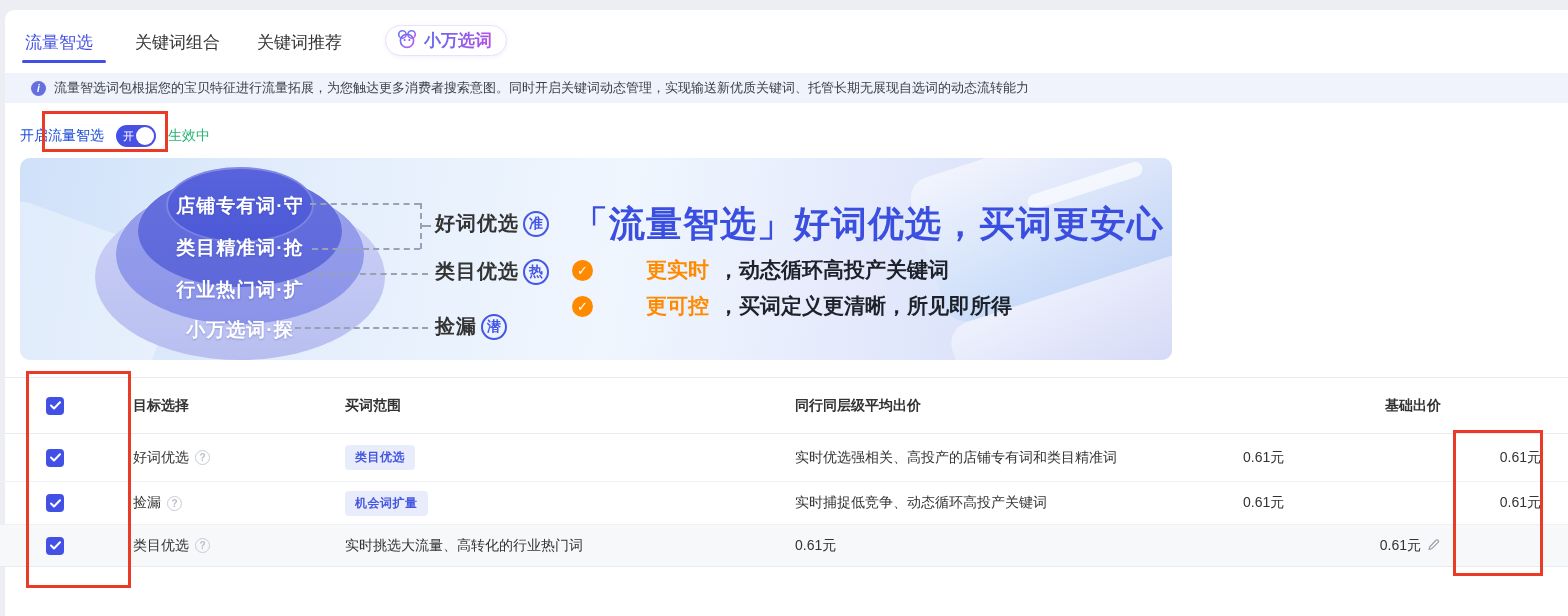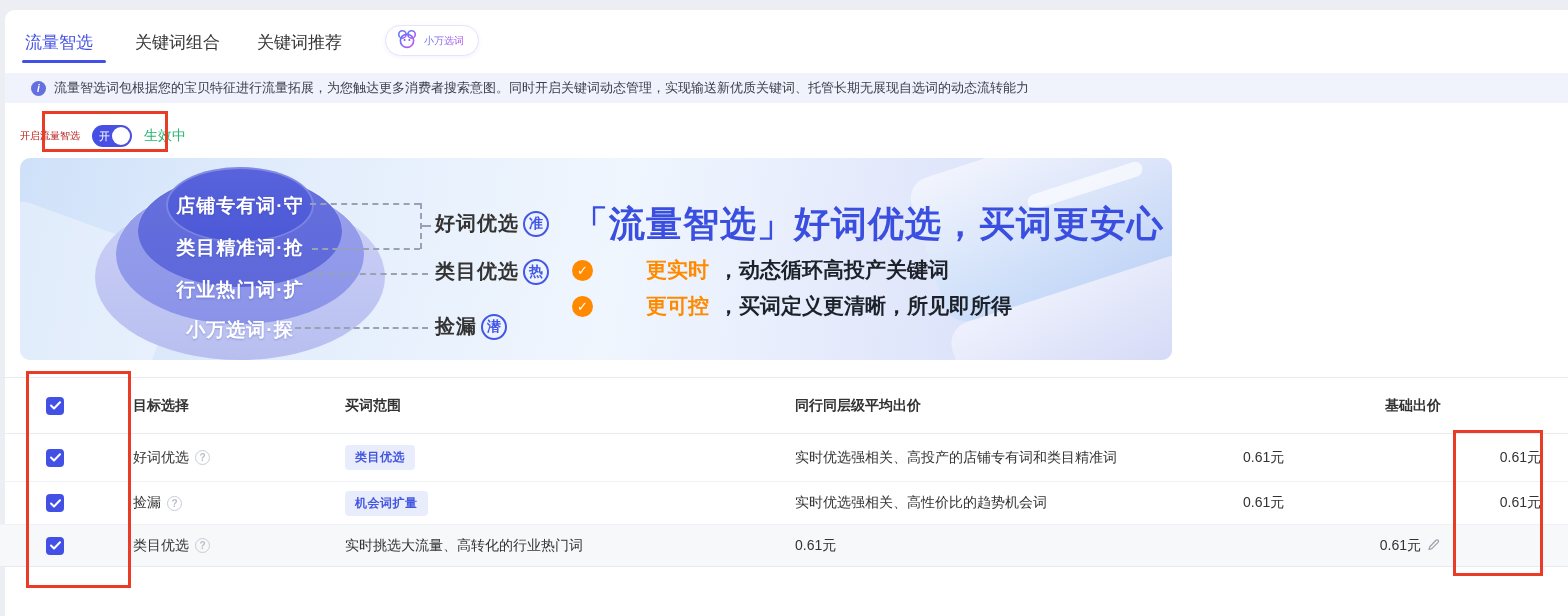--- a/index.html
+++ b/index.html
@@ -7,30 +7,30 @@
   body { font-family:"Liberation Sans","DejaVu Sans",sans-serif; background:#eceef3; }
   .page { position:relative; width:1568px; height:616px; overflow:hidden; }
   .card { position:absolute; left:5px; top:10px; right:0; bottom:0; background:#fff; border-radius:10px 0 0 0; }
 
   
   .tabbar { position:absolute; left:5px; top:10px; width:1563px; height:63px; background:#fff; border-radius:10px 0 0 0; }
   .tab { position:absolute; top:18px; height:30px; line-height:30px; font-size:17px; color:#333; cursor:pointer; }
   .tab.active { color:#4350e6; font-weight:500; }
   .tab-underline { position:absolute; left:17px; top:50px; width:84px; height:3px; border-radius:2px; background:#4350e6; }
   .magic-pill { position:absolute; left:380px; top:15px; height:31px; padding:0 14px 0 10px; border:1px solid #e7e3fb; border-radius:17px; background:#fff; box-shadow:0 1px 4px rgba(150,120,240,.12); display:flex; align-items:center; gap:6px; cursor:pointer; }
-  .magic-pill .label { font-size:10px; font-weight:400; background:linear-gradient(90deg,#5f6af2,#b44fe8); -webkit-background-clip:text; background-clip:text; color:transparent; }
+  .magic-pill .label { font-size:17px; font-weight:700; background:linear-gradient(90deg,#5f6af2,#b44fe8); -webkit-background-clip:text; background-clip:text; color:transparent; }
 
   
   .notice { position:absolute; left:5px; top:73px; width:1563px; height:30px; background:#f0f2fc; display:flex; align-items:center; padding-left:26px; }
   .info-ic { width:15px; height:15px; border-radius:50%; background:#6470e0; color:#fff; font-size:10px; font-weight:700; display:flex; align-items:center; justify-content:center; margin-right:8px; flex:0 0 auto; font-style:italic; }
   .notice-text { font-size:13px; color:#3a3f4a; }
 
   
   .toggle-row { position:absolute; left:20px; top:124px; height:24px; display:flex; align-items:center; }
-  .toggle-label { font-size:10px; color:#b91c1c; margin-right:12px; }
+  .toggle-label { font-size:14px; color:#1d4ed8; margin-right:12px; }
   .switch { position:relative; width:40px; height:22px; border-radius:11px; background:linear-gradient(90deg,#4350e6,#4f4fe0); cursor:pointer; flex:0 0 auto; }
   .switch .on-text { position:absolute; left:7px; top:4px; font-size:11px; color:#fff; line-height:14px; }
   .switch .knob { position:absolute; right:2px; top:2px; width:18px; height:18px; border-radius:50%; background:#fff; }
   .status-text { font-size:14px; color:#22b470; margin-left:12px;font-family:Liberation Serif, serif; }
 
   
   .banner { position:absolute; left:20px; top:158px; width:1152px; height:202px; border-radius:10px; overflow:hidden;
             background:linear-gradient(100deg,#cfe1f9 0%,#e4eefc 26%,#f0f6fe 52%,#e2e8fb 76%,#cdd3f5 100%); }
   .deco { position:absolute; border-radius:22px; }
   .deco1 { left:900px; top:-30px; width:340px; height:150px; transform:rotate(-18deg); background:linear-gradient(180deg,rgba(255,255,255,.55),rgba(180,215,248,.45)); }
@@ -218,21 +218,21 @@
           <svg width="11" height="9" viewBox="0 0 11 9">
               <path d="M1 4.5 L4 7.5 L10 1.2" fill="none" stroke="#fff" stroke-width="2" stroke-linecap="round" stroke-linejoin="round"></path>
             </svg>
         </span>
       </div>
       <div class="cell target-cell">
         <span>捡漏</span>
         <span class="help">?</span>
       </div>
       <div class="cell"><span class="badge">机会词扩量</span></div>
-      <div class="cell">实时优选强相关、高性价比的趋势机会词</div>
+      <div class="cell">实时捕捉低竞争、动态循环高投产关键词</div>
       <div class="cell">0.61元</div>
       <div class="cell c-bid">
           <span>0.61元</span>
         </div>
     </div>
 
     <div class="trow r3">
       <div class="cell c-check">
         <span class="checkbox">
           <svg width="11" height="9" viewBox="0 0 11 9">

